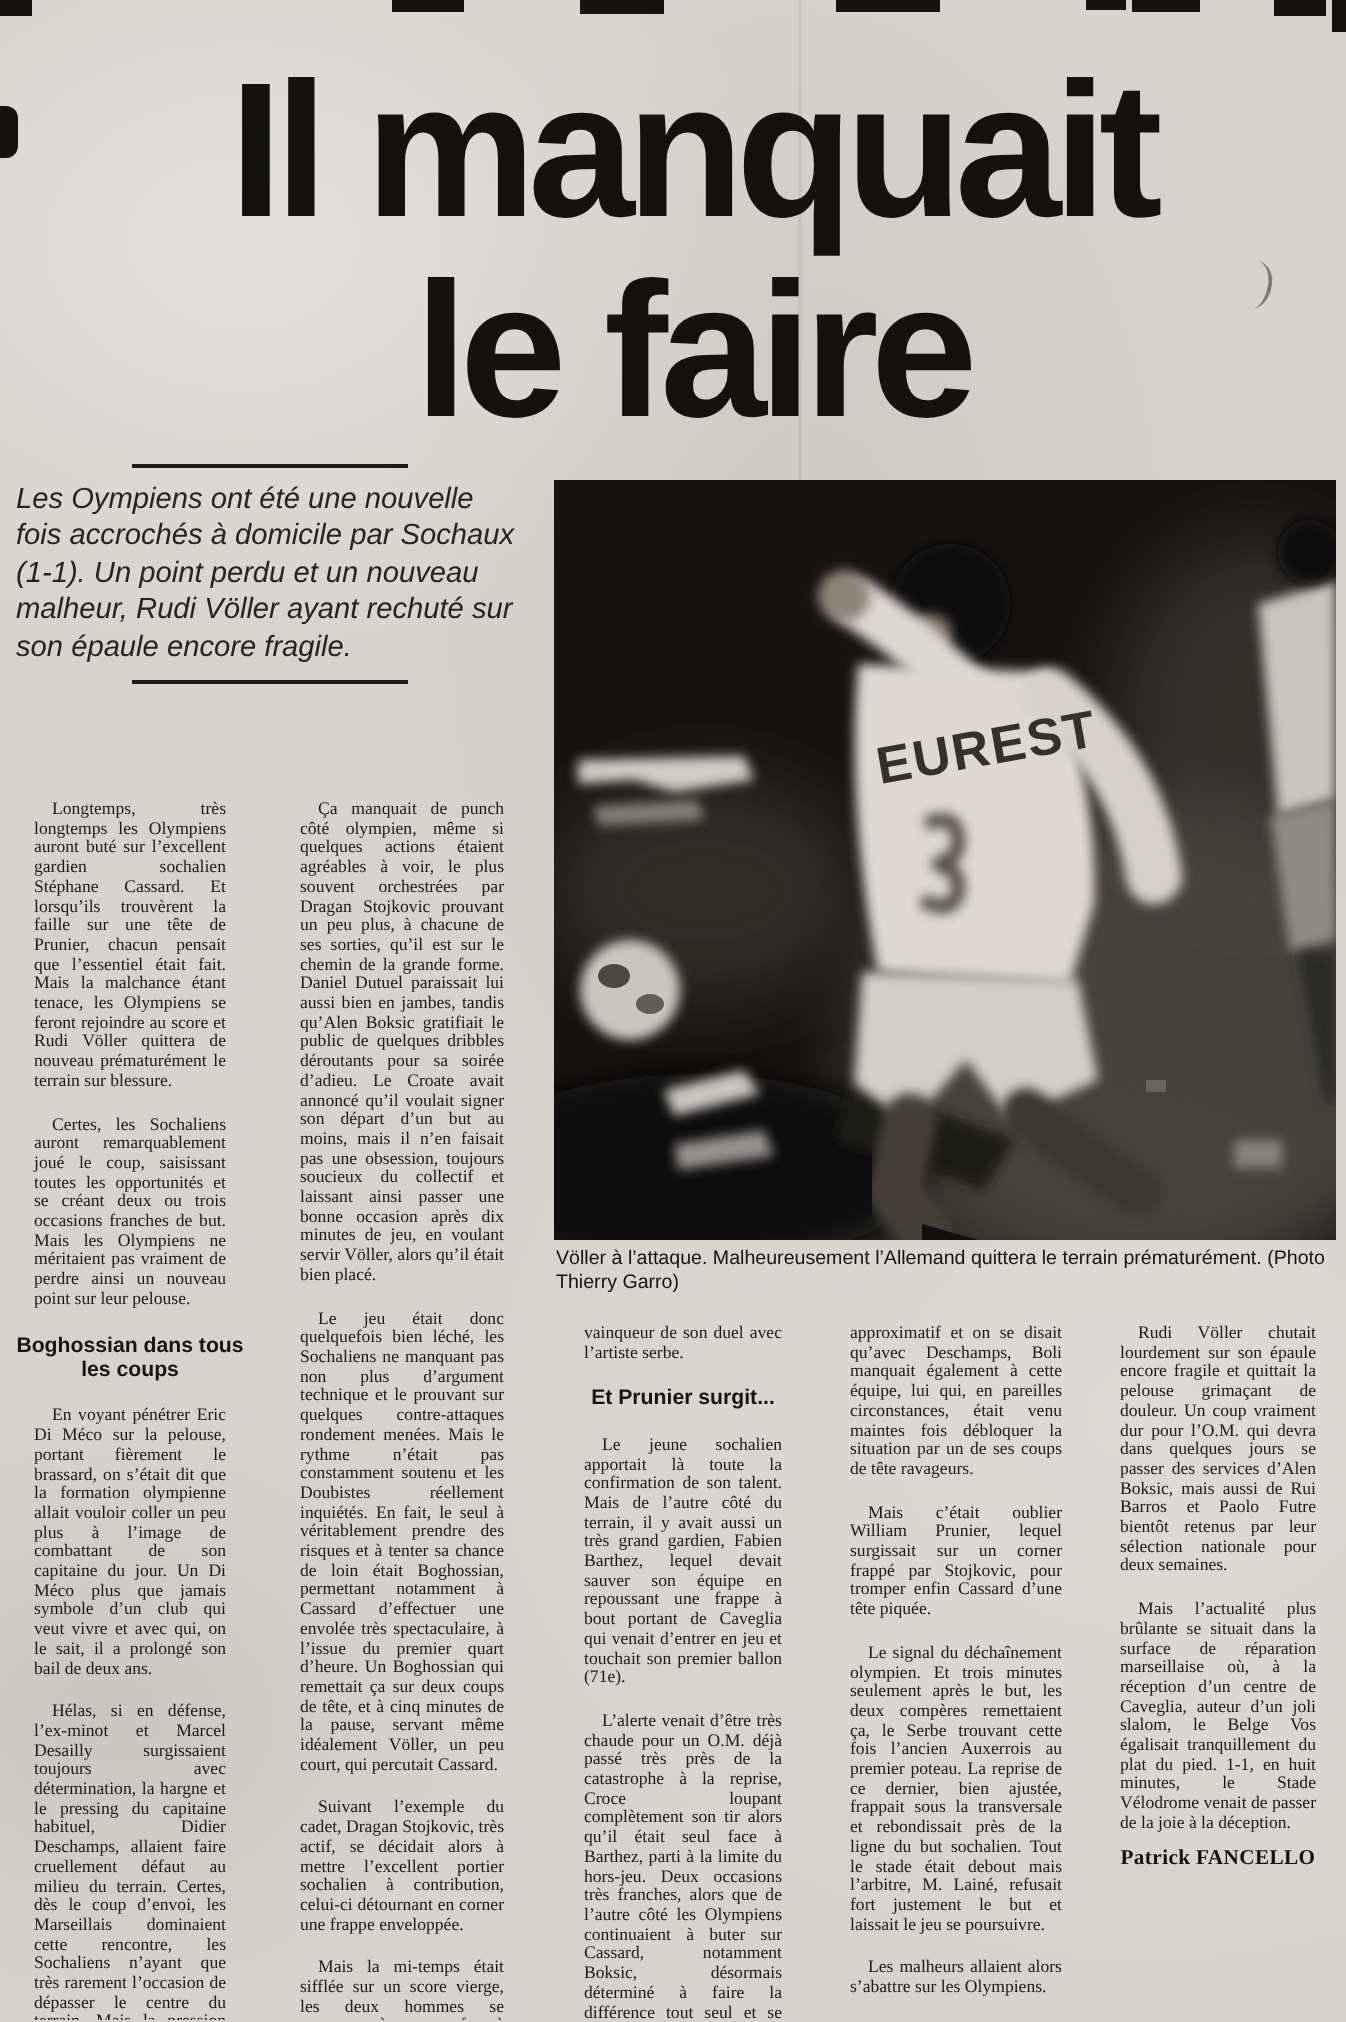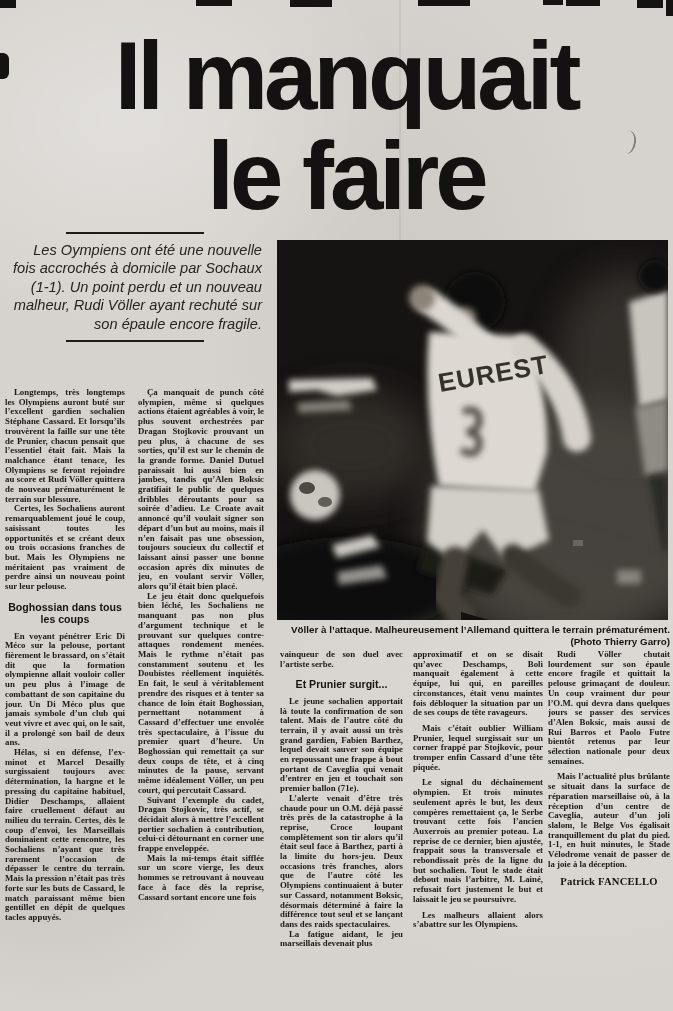--- a/index.html
+++ b/index.html
@@ -28,37 +28,37 @@
     position:absolute;left:0;top:14px;width:668px;margin:12px;
     text-align:center;font-family:"Liberation Sans", sans-serif;
     font-weight:bold;font-size:96px;line-height:100px;letter-spacing:-4px;
     color:#131210;
   }
   .headline span{display:block;}
   
   .lead{
     position:absolute;left:8px;top:232px;width:254px;
     font-family:"Liberation Sans", sans-serif;font-style:italic;
-    font-size:14.6px;line-height:18.4px;text-align:right;color:#252420;
+    font-size:14.6px;line-height:18.4px;text-align:left;color:#252420;
   }
   .lead .rule{width:138px;height:2px;background:#1c1b19;margin:0 auto;}
   .lead .rule-top{margin-bottom:7px;}
   .lead .rule-bottom{margin-top:7px;}
   .lead p{margin:0;}
   
   .photo{position:absolute;left:277px;top:240px;width:391px;height:380px;margin:0;background:#161412;}
   .photo svg{display:block;}
   .caption{
     position:absolute;left:278px;top:624px;width:392px;
-    font-family:"Liberation Sans", sans-serif;font-weight:bold;
-    font-size:9.8px;line-height:12px;color:#141311;text-align:right;
+    font-family:"Liberation Sans", sans-serif;font-weight:normal;
+    font-size:9.8px;line-height:12px;color:#141311;text-align:left;
   }
   
   .col{position:absolute;overflow:hidden;font-size:8.8px;line-height:9.7px;text-align:justify;}
-  .col p{margin:0;text-indent:9px;font-weight:bold;}
+  .col p{margin:12px;text-indent:9px;}
   .col p.cont{text-indent:0;}
   .col1{left:5px;top:388px;width:120px;height:622px;}
   .col2{left:138px;top:388px;width:126px;height:622px;}
   .col3{left:280px;top:650px;width:123px;height:360px;}
   .col4{left:413px;top:650px;width:130px;height:360px;}
   .col5{left:548px;top:650px;width:122px;height:360px;}
   .col4 p, .col5 p{margin-bottom:6px;}
   .subhead{
     font-family:"Liberation Sans", sans-serif;font-weight:bold;
     font-size:10.6px;line-height:12.4px;margin:9px 0 6px;text-align:center;color:#151412;

